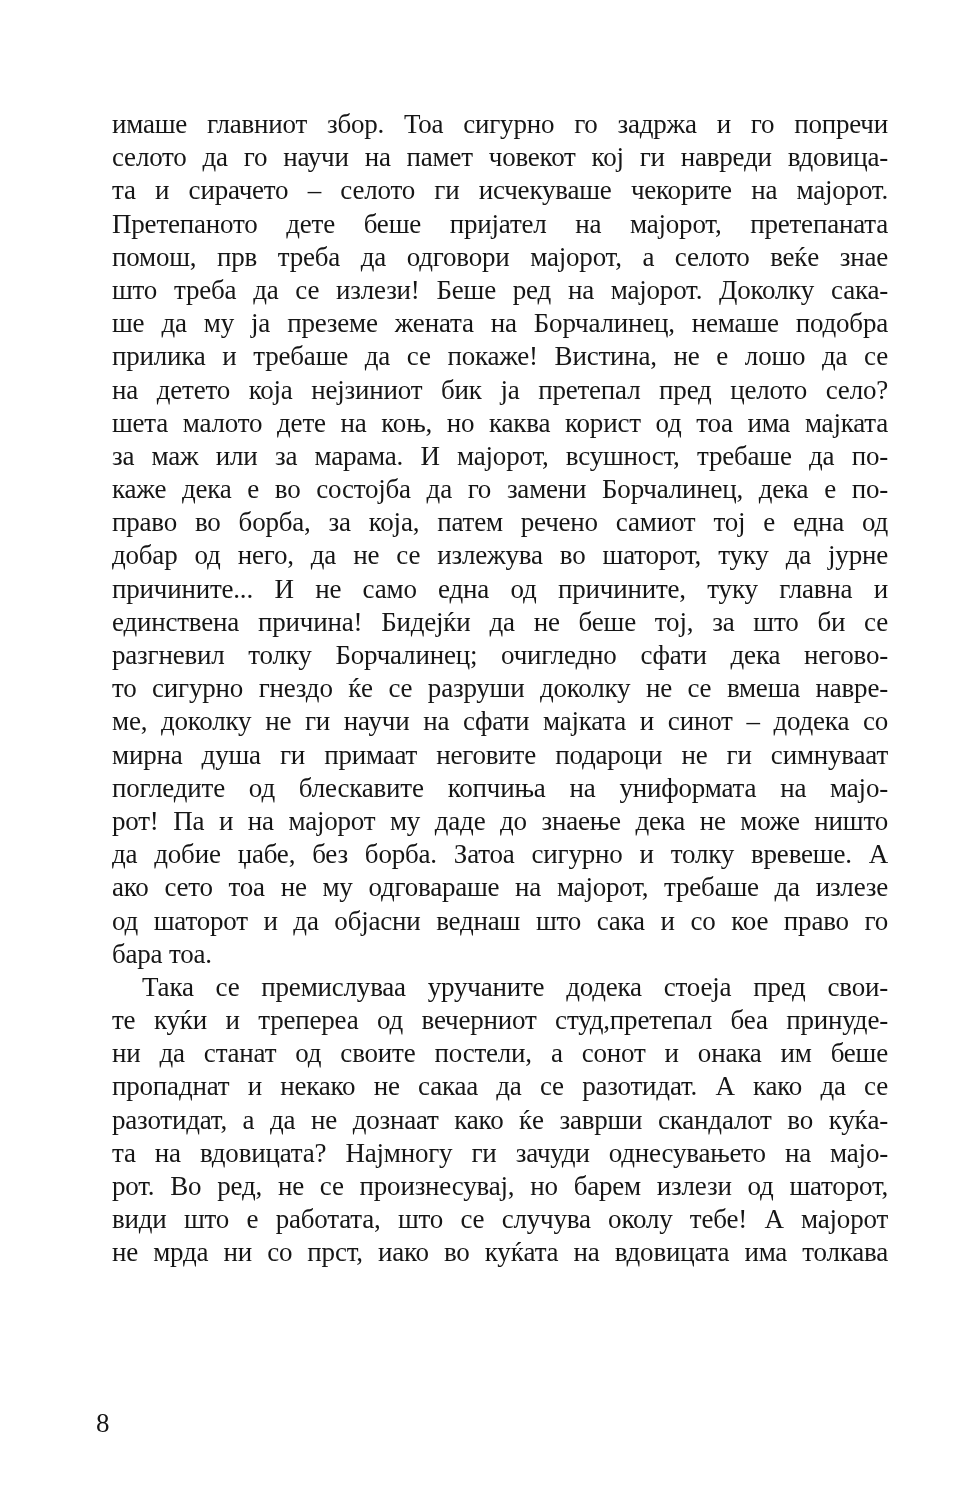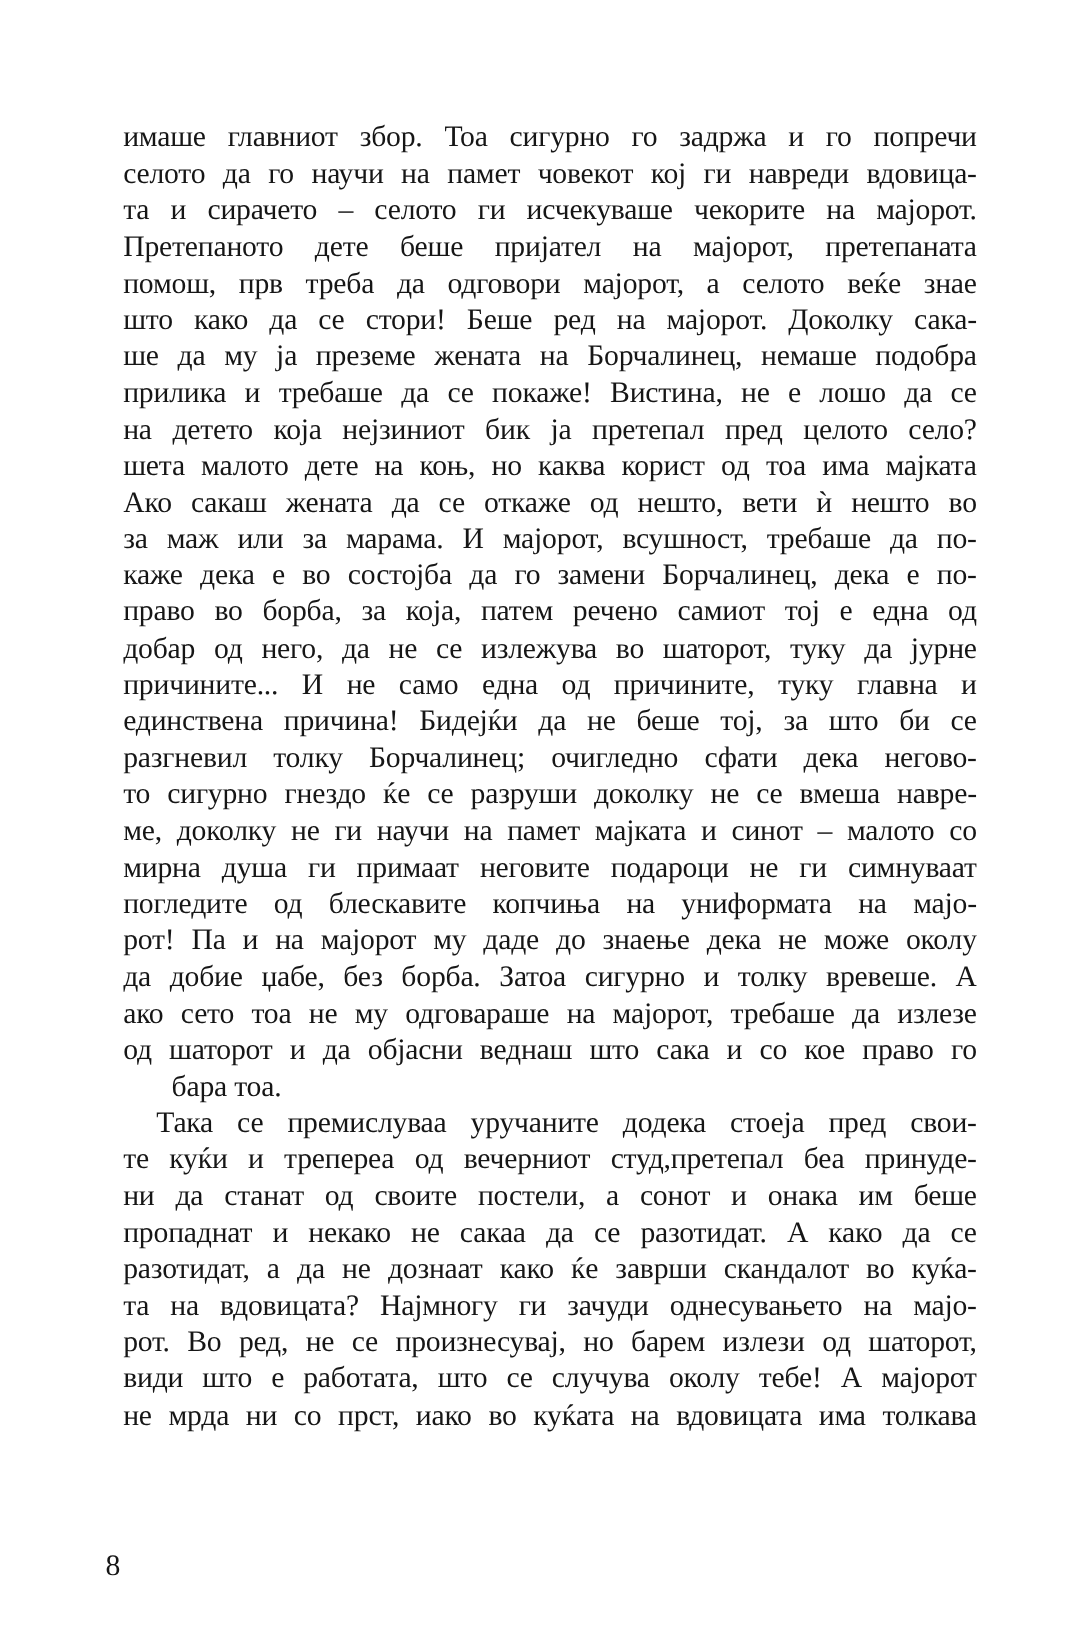--- a/index.html
+++ b/index.html
@@ -33,21 +33,20 @@
     height: 33.2px;
     line-height: 33.2px;
     overflow: hidden;
     text-align: justify;
     text-align-last: justify;
     white-space: nowrap;
   }
   .line.short-last {
     text-align: right;
     text-align-last: left;
-    margin-left: 44px;
   }
   .line.indent-first {
     padding-left: 30px;
   }
   .page-number {
     position: absolute;
     left: 96px;
     top: 1408px;
     font-size: 27px;
     line-height: 30px;
@@ -57,38 +56,37 @@
 </head>
 <body>
 
 <div class="page">
   <div class="text-block">
       <div class="line">имаше главниот збор. Тоа сигурно го задржа и го попречи</div>
       <div class="line">селото да го научи на памет човекот кој ги навреди вдовица-</div>
       <div class="line">та и сирачето – селото ги исчекуваше чекорите на мајорот.</div>
       <div class="line">Претепаното дете беше пријател на мајорот, претепаната</div>
       <div class="line">помош, прв треба да одговори мајорот, а селото веќе знае</div>
-      <div class="line">што како да се стори! Беше ред на мајорот. Доколку сака-</div>
+      <div class="line">што треба да се излези! Беше ред на мајорот. Доколку сака-</div>
       <div class="line">ше да му ја преземе жената на Борчалинец, немаше подобра</div>
       <div class="line">прилика и требаше да се покаже! Вистина, не е лошо да се</div>
       <div class="line">на детето која нејзиниот бик ја претепал пред целото село?</div>
       <div class="line">шета малото дете на коњ, но каква корист од тоа има мајката</div>
-      <div class="line">Ако сакаш жената да се откаже од нешто, вети ѝ нешто во</div>
       <div class="line">за маж или за марама. И мајорот, всушност, требаше да по-</div>
       <div class="line">каже дека е во состојба да го замени Борчалинец, дека е по-</div>
       <div class="line">право во борба, за која, патем речено самиот тој е една од</div>
       <div class="line">добар од него, да не се излежува во шаторот, туку да јурне</div>
       <div class="line">причините... И не само една од причините, туку главна и</div>
       <div class="line">единствена причина! Бидејќи да не беше тој, за што би се</div>
       <div class="line">разгневил толку Борчалинец; очигледно сфати дека негово-</div>
       <div class="line">то сигурно гнездо ќе се разруши доколку не се вмеша навре-</div>
-      <div class="line">ме, доколку не ги научи на памет мајката и синот – малото со</div>
+      <div class="line">ме, доколку не ги научи на сфати мајката и синот – додека со</div>
       <div class="line">мирна душа ги примаат неговите подароци не ги симнуваат</div>
       <div class="line">погледите од блескавите копчиња на униформата на мајо-</div>
-      <div class="line">рот! Па и на мајорот му даде до знаење дека не може околу</div>
+      <div class="line">рот! Па и на мајорот му даде до знаење дека не може ништо</div>
       <div class="line">да добие џабе, без борба. Затоа сигурно и толку вревеше. А</div>
       <div class="line">ако сето тоа не му одговараше на мајорот, требаше да излезе</div>
       <div class="line">од шаторот и да објасни веднаш што сака и со кое право го</div>
       <div class="line short-last">бара тоа.</div>
       <div class="line indent-first">Така се премислуваа уручаните додека стоеја пред свои-</div>
       <div class="line">те куќи и трепереа од вечерниот студ,претепал беа принуде-</div>
       <div class="line">ни да станат од своите постели, а сонот и онака им беше</div>
       <div class="line">пропаднат и некако не сакаа да се разотидат. А како да се</div>
       <div class="line">разотидат, а да не дознаат како ќе заврши скандалот во куќа-</div>
       <div class="line">та на вдовицата? Најмногу ги зачуди однесувањето на мајо-</div>

